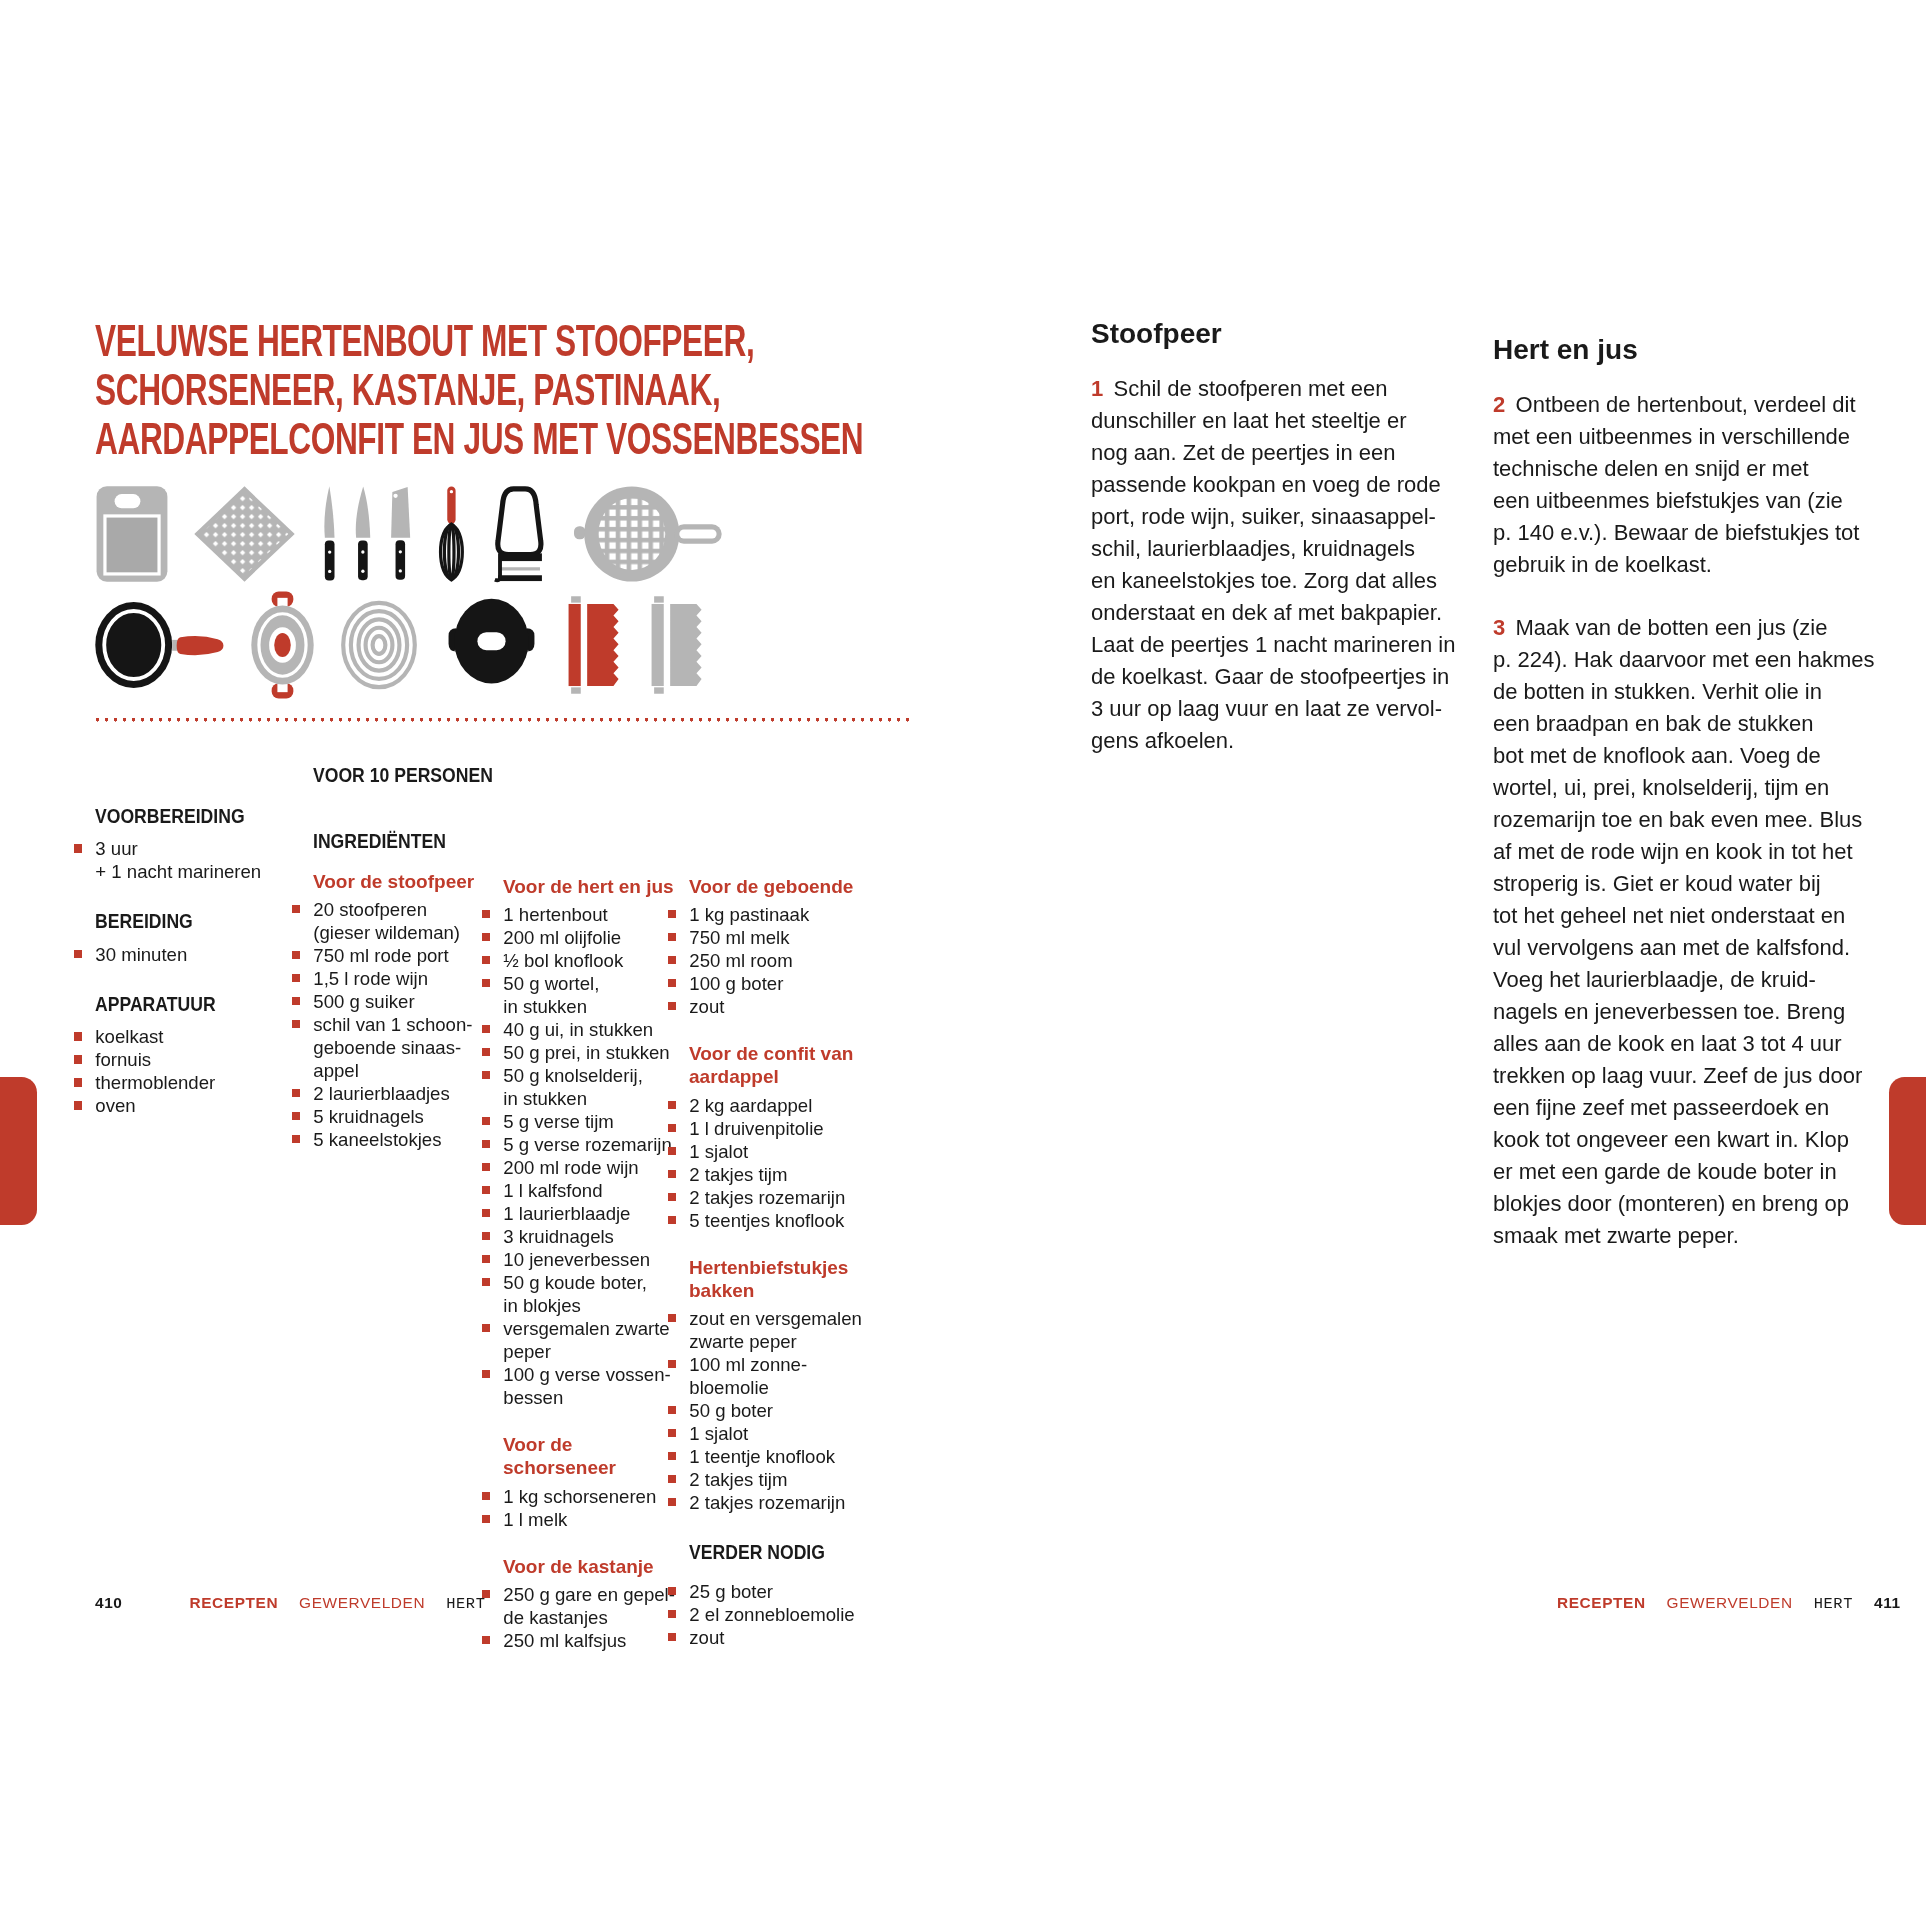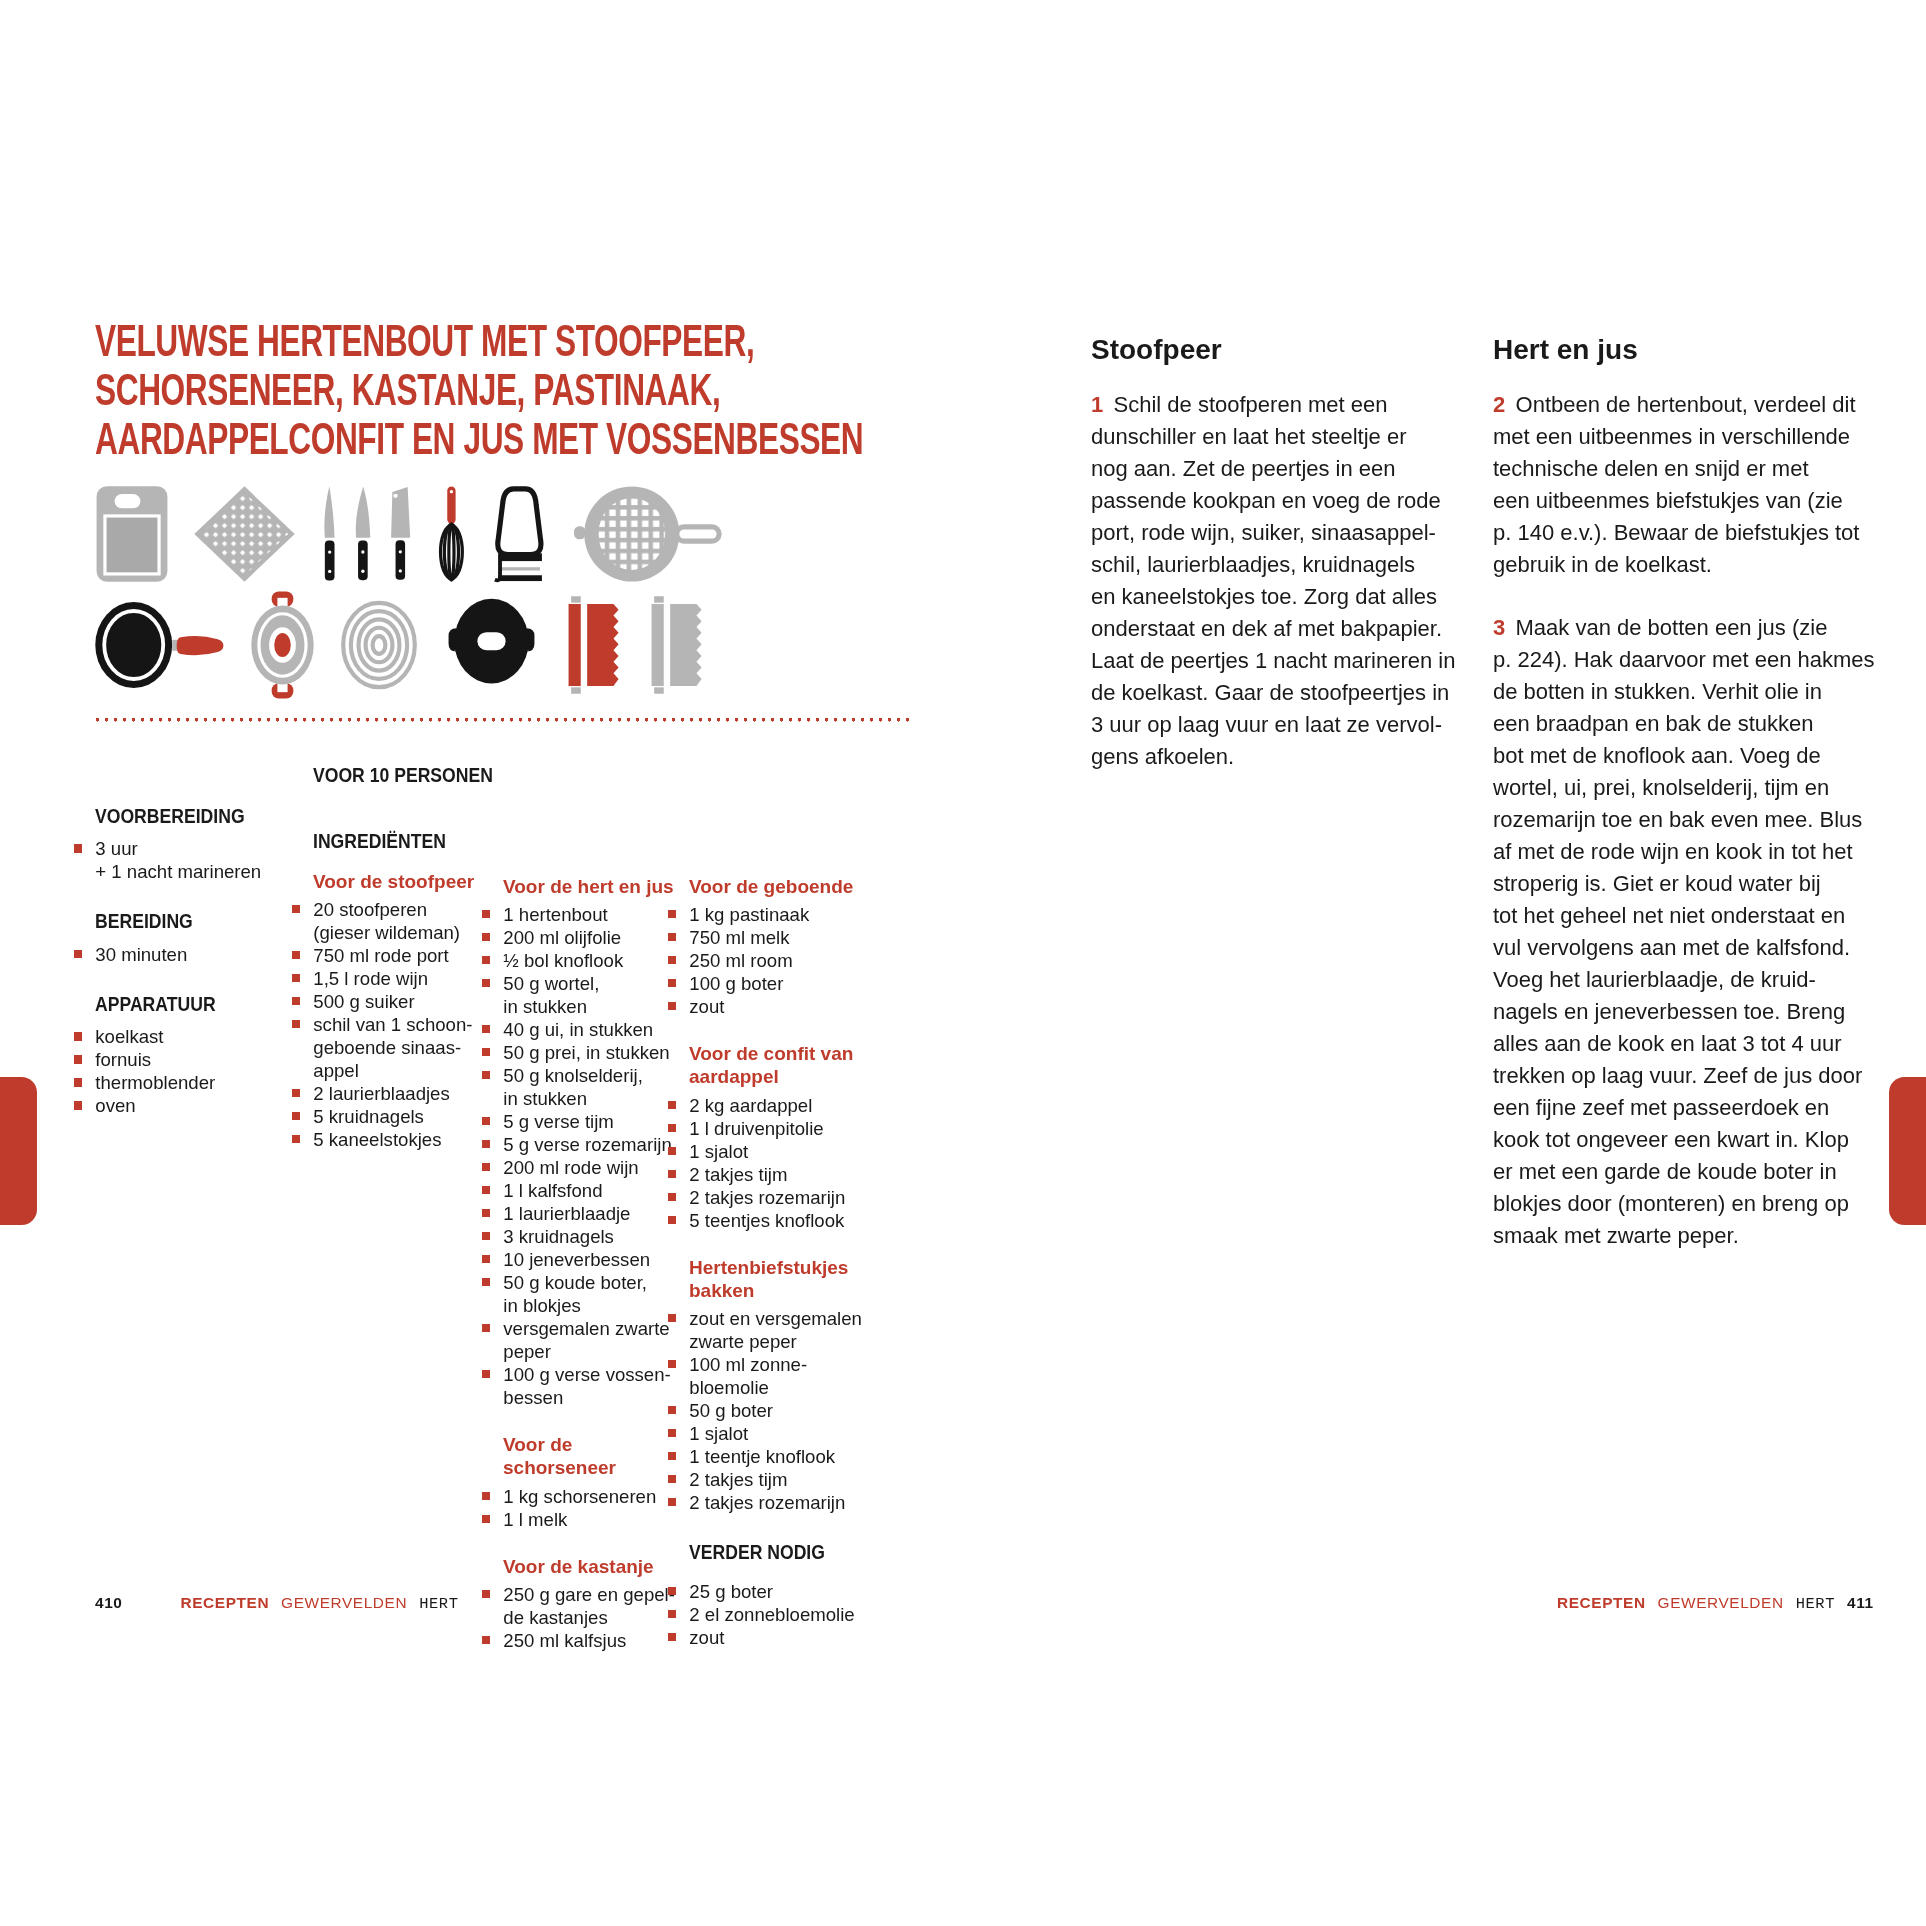--- a/index.html
+++ b/index.html
@@ -60,21 +60,21 @@
   .gap-sm{height:16.7px;}
   .gap-md{height:26px;}
 
   
   .rhead{font-size:28px;font-weight:700;margin:0 0 23px 0;}
   .step{font-size:22px;line-height:32px;white-space:pre-line;margin-top:31px;}
   .step.first{margin-top:0;}
   .stepnum{color:var(--red);font-weight:700;margin-right:10.3px;}
 
   
-  .footer{position:absolute;top:1594px;display:flex;align-items:baseline;gap:12px;
+  .footer{position:absolute;top:1594px;display:flex;align-items:baseline;gap:21px;
     font-size:15.4px;letter-spacing:0.6px;font-weight:700;}
   .footer .pageno{color:var(--ink);}
   .footer .crumb-recepten{color:var(--red);}
   .footer .crumb-gewervelden{color:var(--red);font-weight:400;}
   .footer .crumb-hert{color:var(--ink);font-weight:400;font-family:Liberation Mono, monospace;}
   .footer.fl .pageno{margin-right:46px;}
   .footer.fr{width:299px;}
   .footer.fr .pageno{margin-left:auto;}
 </style>
 </head>
@@ -492,21 +492,21 @@
   <div class="ing">
       <span class="bullet"></span>
       <span class="ing-text">2 el zonnebloemolie</span>
     </div>
   <div class="ing">
       <span class="bullet"></span>
       <span class="ing-text">zout</span>
     </div>
 </div>
 
-<div class="col" style="left:1091px;top:334px;width:385px;">
+<div class="col" style="left:1091px;top:318px;width:385px;">
   <div class="rhead">Stoofpeer</div>
   <div class="step first"><span class="stepnum">1</span><span>Schil de stoofperen met een
 dunschiller en laat het steeltje er
 nog aan. Zet de peertjes in een
 passende kookpan en voeg de rode
 port, rode wijn, suiker, sinaasappel-
 schil, laurierblaadjes, kruidnagels
 en kaneelstokjes toe. Zorg dat alles
 onderstaat en dek af met bakpapier.
 Laat de peertjes 1 nacht marineren in

